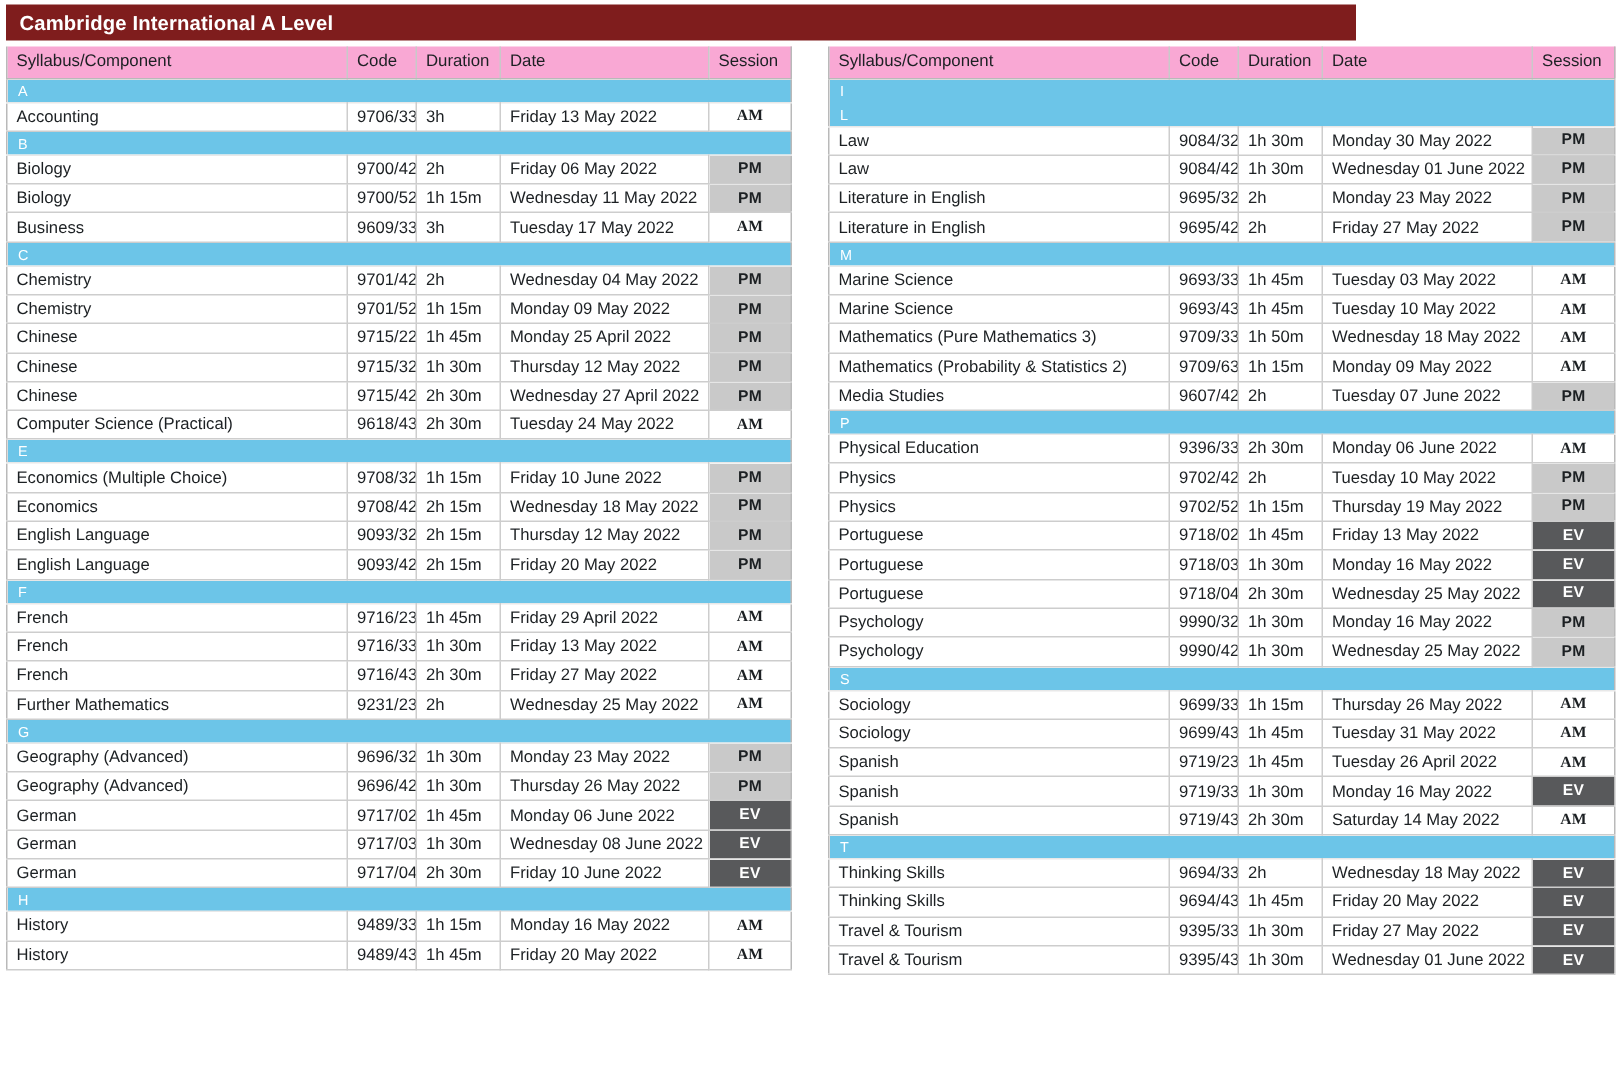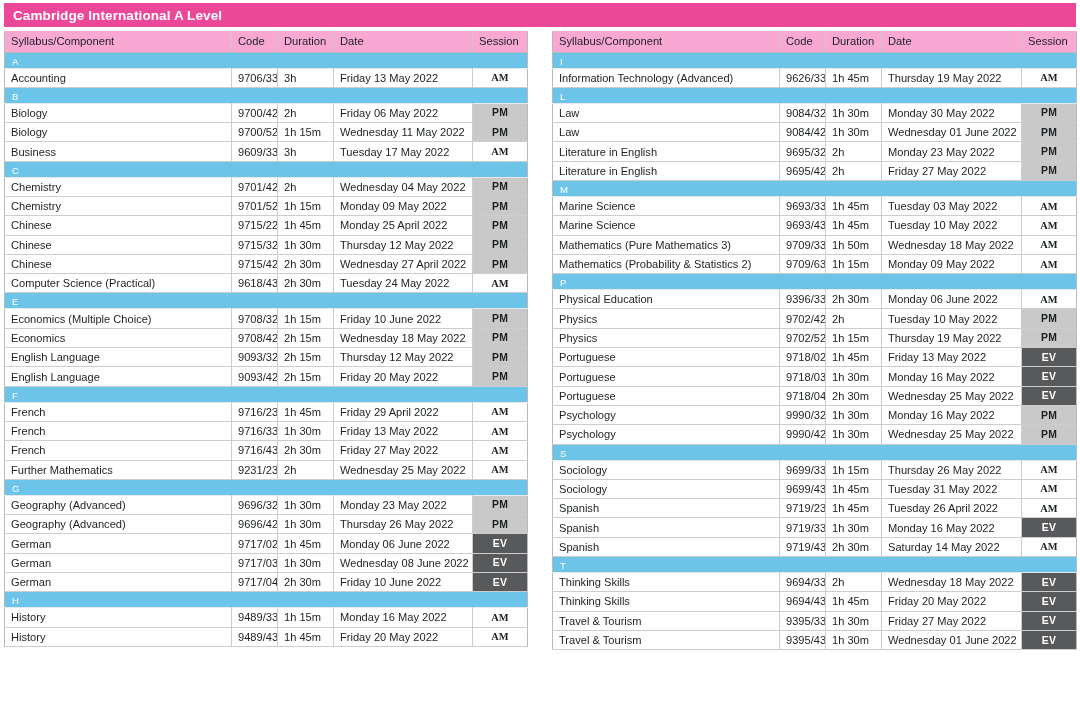--- a/index.html
+++ b/index.html
@@ -14,22 +14,22 @@
     position: relative;
     width: 1080px; height: 712px;
     overflow: hidden;
     background: #ffffff;
   }
 
   
   .title-bar {
     position: absolute;
     left: 4px; top: 3px;
-    width: 1072px; height: 24px;
-    background: #ec4899;
+    width: 900px; height: 24px;
+    background: #7f1d1d;
     display: flex;
     align-items: center;
   }
   .title-bar .title-text {
     color: #ffffff;
     font-size: 13.5px;
     font-weight: bold;
     padding-left: 9px;
     letter-spacing: 0.1px;
     white-space: nowrap;
@@ -352,27 +352,20 @@
         <th>Code</th>
         <th>Duration</th>
         <th>Date</th>
         <th class="last">Session</th>
       </tr>
     </thead>
     <tbody>
         <tr class="band">
           <td colspan="5">I</td>
         </tr>
-        <tr class="row">
-          <td>Information Technology (Advanced)</td>
-          <td>9626/33</td>
-          <td>1h 45m</td>
-          <td>Thursday 19 May 2022</td>
-          <td class="sess am">AM</td>
-        </tr>
         <tr class="band">
           <td colspan="5">L</td>
         </tr>
         <tr class="row">
           <td>Law</td>
           <td>9084/32</td>
           <td>1h 30m</td>
           <td>Monday 30 May 2022</td>
           <td class="sess pm">PM</td>
         </tr>
@@ -421,20 +414,27 @@
           <td>Wednesday 18 May 2022</td>
           <td class="sess am">AM</td>
         </tr>
         <tr class="row">
           <td>Mathematics (Probability &amp; Statistics 2)</td>
           <td>9709/63</td>
           <td>1h 15m</td>
           <td>Monday 09 May 2022</td>
           <td class="sess am">AM</td>
         </tr>
+        <tr class="row">
+          <td>Media Studies</td>
+          <td>9607/42</td>
+          <td>2h</td>
+          <td>Tuesday 07 June 2022</td>
+          <td class="sess pm">PM</td>
+        </tr>
         <tr class="band">
           <td colspan="5">P</td>
         </tr>
         <tr class="row">
           <td>Physical Education</td>
           <td>9396/33</td>
           <td>2h 30m</td>
           <td>Monday 06 June 2022</td>
           <td class="sess am">AM</td>
         </tr>

